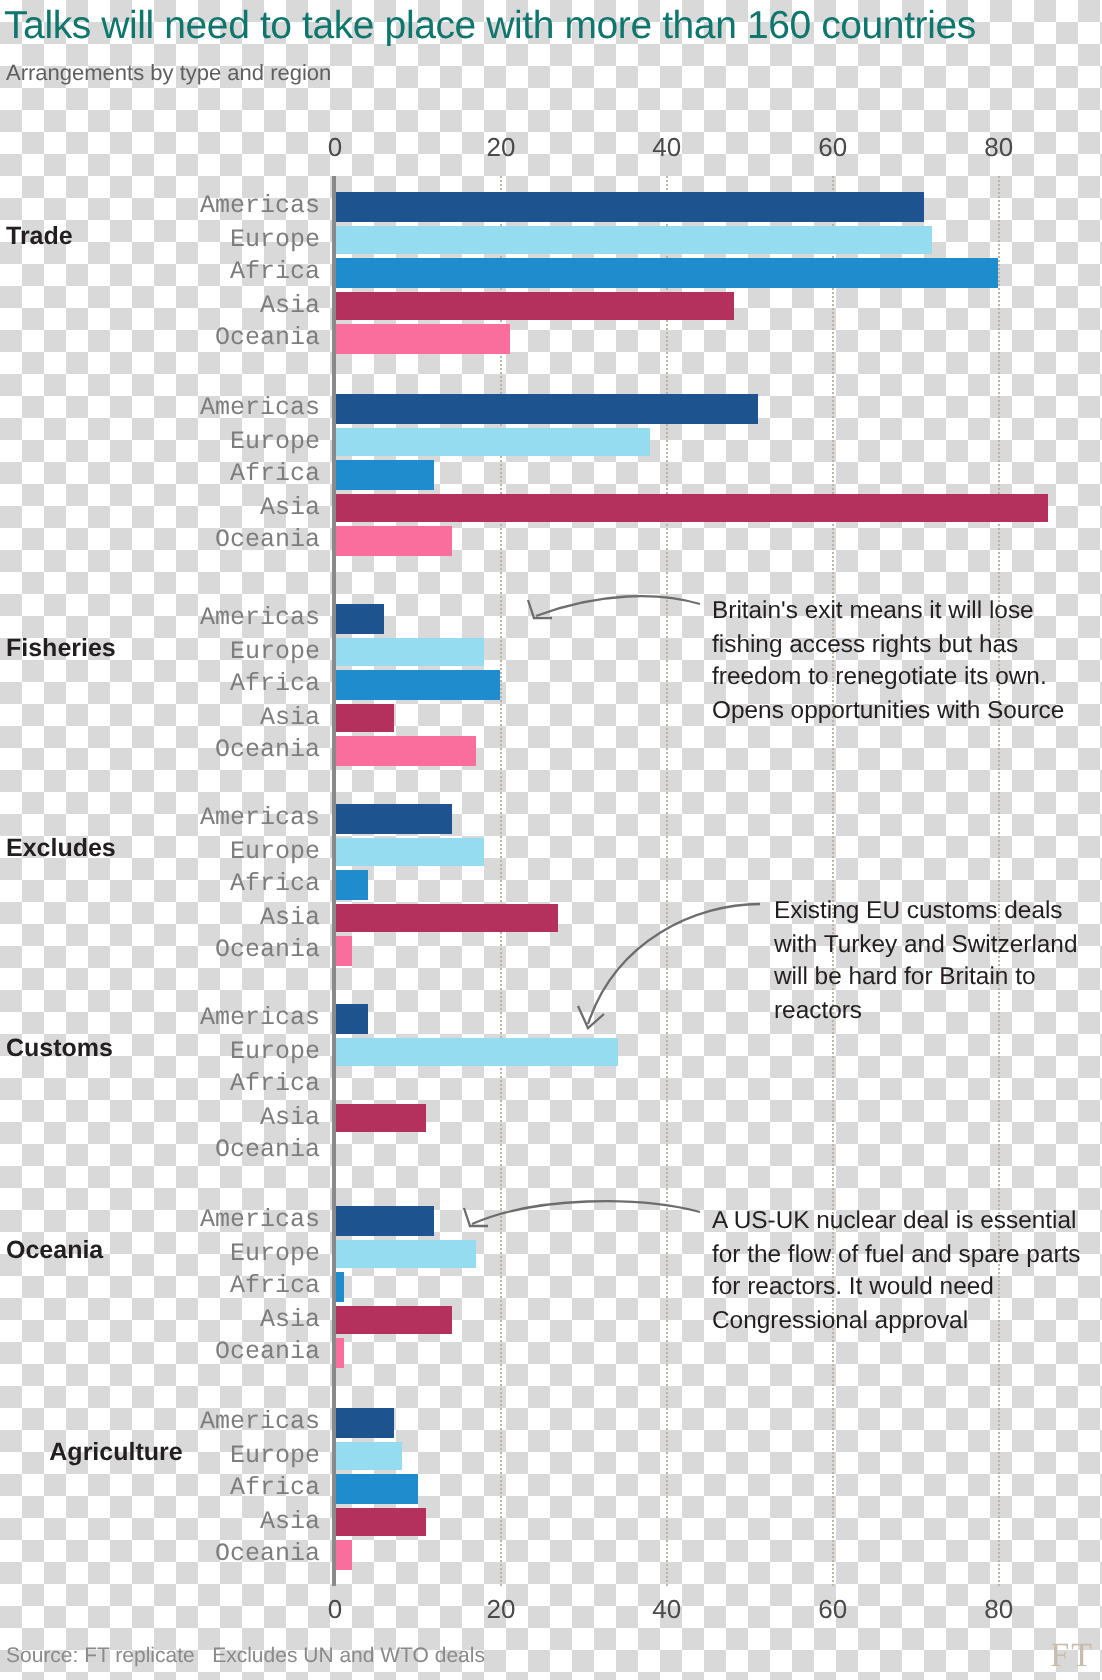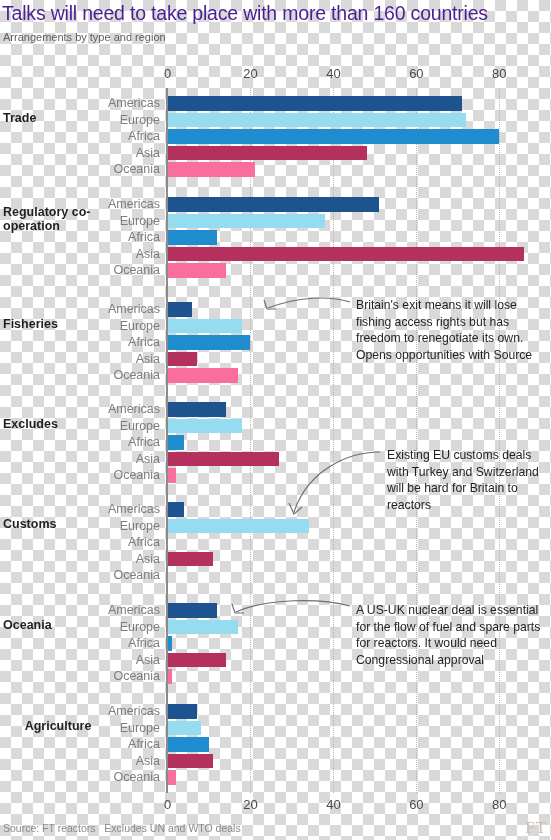--- a/index.html
+++ b/index.html
@@ -24,21 +24,21 @@
     position: absolute;
     inset: 0;
   }
 
   
   .title {
     position: absolute;
     left: 2px;
     top: 2px;
     font-size: 19.5px;
-    color: #4c1d95;
+    color: #0f766e;
     letter-spacing: -0.2px;
     white-space: nowrap;
   }
   .subtitle {
     position: absolute;
     left: 3px;
     top: 31px;
     font-size: 11px;
     color: #5e5e5e;
     white-space: nowrap;
@@ -82,20 +82,21 @@
     font-weight: bold;
     color: #231f20;
     line-height: 14px;
     width: 110px;
   }
   .row {
     position: absolute;
     left: 0;
     width: 532px;
     height: 16.5px;
+    font-family: Liberation Mono, monospace;
   }
   .region-label {
     position: absolute;
     left: 0;
     width: 160px;
     text-align: right;
     font-size: 12.5px;
     color: #7d7d7d;
     line-height: 16.5px;
   }
@@ -190,21 +191,20 @@
         <div class="row" style="top: 49.8px;">
           <div class="region-label">Asia</div>
           <div class="bar" style="width: 199.104px; background: rgb(181, 49, 93);"></div>
         </div>
         <div class="row" style="top: 66.4px;">
           <div class="region-label">Oceania</div>
           <div class="bar" style="width: 87.108px; background: rgb(250, 110, 158);"></div>
         </div>
       </div>
       <div class="group" style="top: 196px; height: 83px;">
-        <div class="group-label" style="top: 9px;">Regulatory co-operation</div>
         <div class="row" style="top: 0px;">
           <div class="region-label">Americas</div>
           <div class="bar" style="width: 211.548px; background: rgb(29, 84, 144);"></div>
         </div>
         <div class="row" style="top: 16.6px;">
           <div class="region-label">Europe</div>
           <div class="bar" style="width: 157.624px; background: rgb(149, 220, 240);"></div>
         </div>
         <div class="row" style="top: 33.2px;">
           <div class="region-label">Africa</div>
@@ -341,16 +341,16 @@
       <svg class="arrow-svg" width="551" height="840" viewBox="0 0 551 840" style="left: 0px; top: 0px;">
         <path d="M 350 302 C 330 296 300 296 268 308"></path>
         <polyline points="264,300 267,309 276,309"></polyline>
         <path d="M 380 452 C 348 452 308 470 294 512"></path>
         <polyline points="289,503 294,514 302,507"></polyline>
         <path d="M 350 606 C 320 598 268 598 236 612"></path>
         <polyline points="232,604 235,613 244,613"></polyline>
       </svg>
     </div>
 
-  <div class="source">Source: FT reactors   Excludes UN and WTO deals</div>
+  <div class="source">Source: FT replicate   Excludes UN and WTO deals</div>
   <div class="ft-logo">FT</div>
 
 </div>
 
 </body></html>

